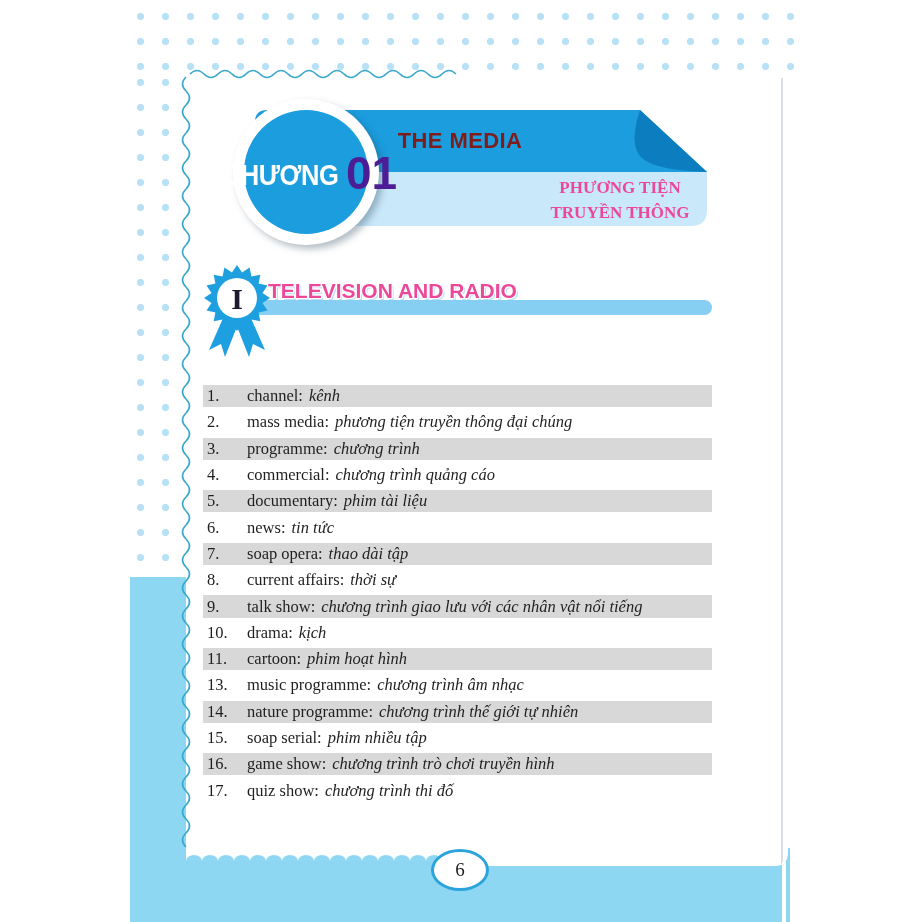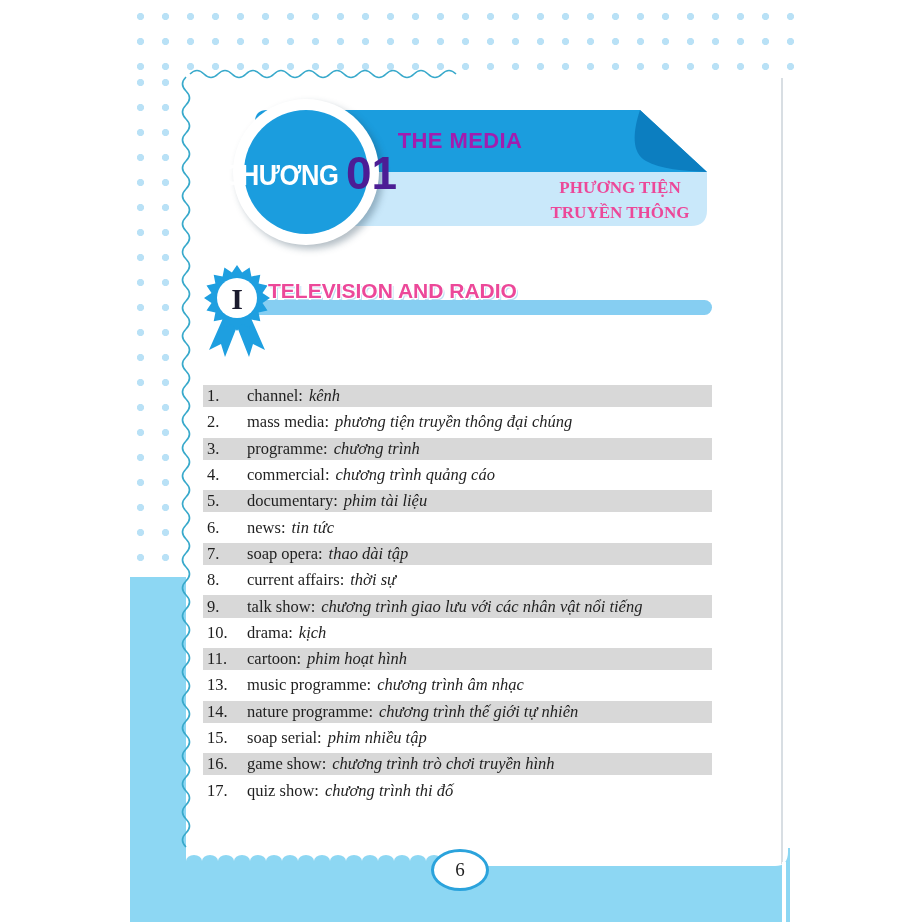--- a/index.html
+++ b/index.html
@@ -24,21 +24,21 @@
   .page{left:186px;top:72px;width:604px;height:776px;background:#ffffff;z-index:2;}
   .page-bottom{left:186px;top:840px;width:604px;height:44px;z-index:2;}
   .edge-lines{left:0;top:0;width:922px;height:922px;z-index:3;pointer-events:none;}
   .hairline{left:781px;top:78px;width:2px;height:786px;background:#D8DEE3;z-index:3;}
   .hairline-bottom{left:782px;top:862px;width:4px;height:60px;background:#ffffff;z-index:3;}
   
   .banner-svg{left:250px;top:103px;width:560px;height:130px;z-index:3;}
   .the-media{
     left:393px;top:128px;width:134px;text-align:center;z-index:4;
     font-family:"Liberation Sans","DejaVu Sans",sans-serif;
-    font-weight:bold;font-size:22px;color:#a21caf;letter-spacing:.4px;
+    font-weight:bold;font-size:22px;color:#7f1d1d;letter-spacing:.4px;
   }
   .vi-title{
     left:540px;top:175px;width:160px;text-align:center;z-index:4;
     font-weight:bold;font-size:17px;line-height:25px;color:#ec4899;
   }
   .chapter-circle{
     left:233px;top:99px;width:146px;height:146px;border-radius:50%;
     background:#ffffff;box-shadow:4px 4px 7px rgba(40,70,90,.35);z-index:4;
   }
   .chapter-circle .inner{

